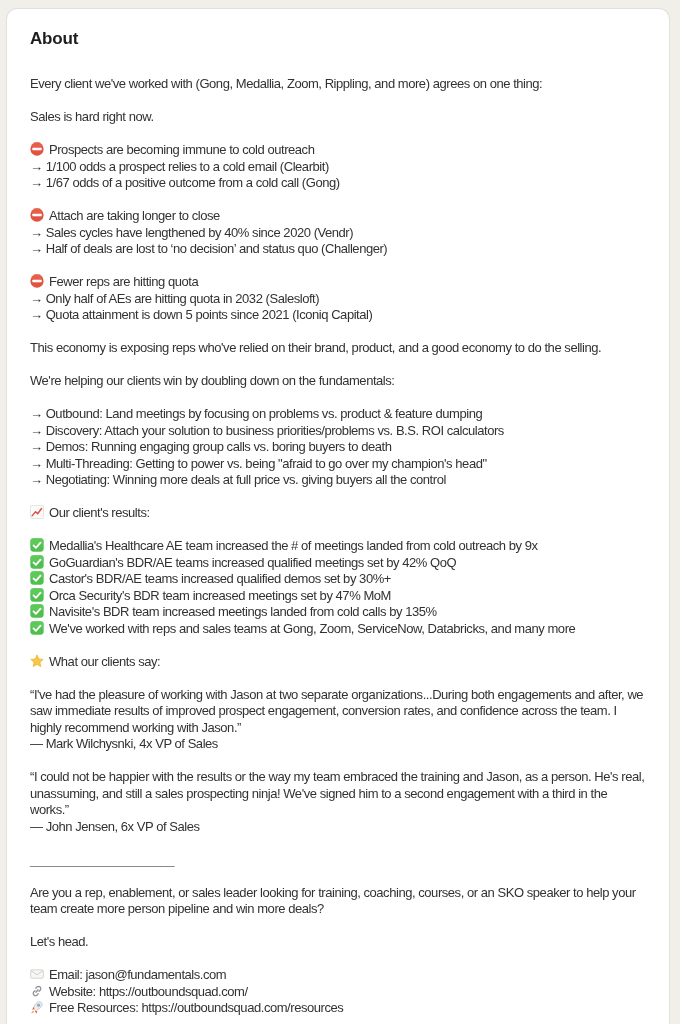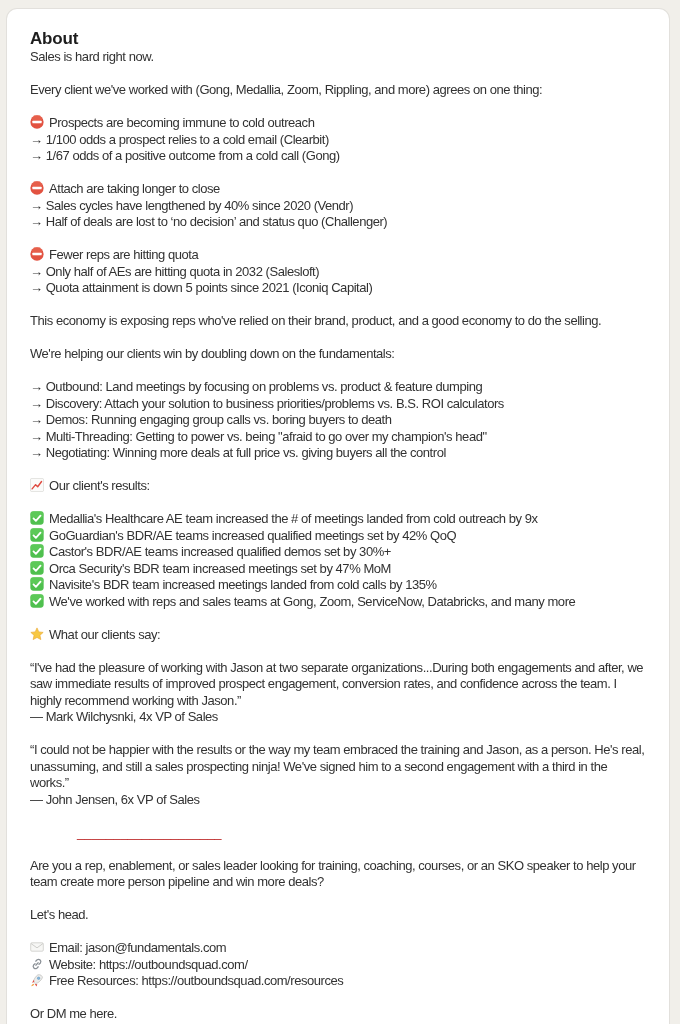--- a/index.html
+++ b/index.html
@@ -23,21 +23,21 @@
     border-radius: 10px;
     box-shadow: 0 0 0 1px rgba(0,0,0,0.06);
     box-sizing: border-box;
     padding: 20px 23px 24px 23px;
   }
   .card-title {
     font-size: 17px;
     font-weight: bold;
     color: #1d1d1d;
     letter-spacing: -0.2px;
-    margin: 0 0 0 0;
+    margin: 0 0 27px 0;
   }
   .about-body {
     width: 618px;
   }
   .block {
     margin-bottom: 16.5px;
   }
   .block:last-child {
     margin-bottom: 0;
   }
@@ -55,36 +55,35 @@
     height: 14px;
     vertical-align: -2px;
     margin-right: 5px;
   }
   .icon svg {
     display: block;
     width: 14px;
     height: 14px;
   }
   .divider {
-    color: #b91c1c;
+    color: #737373;
     letter-spacing: 0;
-    margin-left: 47px;
   }
 </style>
 </head>
 <body>
 
 <div class="card">
   <h2 class="card-title">About</h2>
   <div class="about-body">
       <div class="block">
+        <div class="line"><span>Every client we've worked with (Gong, Medallia, Zoom, Rippling, and more) agrees on one thing:</span></div>
+      </div>
+      <div class="block">
         <div class="line"><span>Sales is hard right now.</span></div>
-      </div>
-      <div class="block">
-        <div class="line"><span>Every client we've worked with (Gong, Medallia, Zoom, Rippling, and more) agrees on one thing:</span></div>
       </div>
       <div class="block">
         <div class="line"><span class="icon"><svg viewBox="0 0 20 20">
               <circle cx="10" cy="10" r="9.5" fill="#e25241"></circle>
               <circle cx="10" cy="6" r="7" fill="#e96a54" opacity="0.55"></circle>
               <rect x="3.4" y="8.1" width="13.2" height="3.8" rx="0.8" fill="#ffffff"></rect>
             </svg></span><span>Prospects are becoming immune to cold outreach</span></div>
         <div class="line"><span>→ 1/100 odds a prospect relies to a cold email (Clearbit)</span></div>
         <div class="line"><span>→ 1/67 odds of a positive outcome from a cold call (Gong)</span></div>
       </div>

